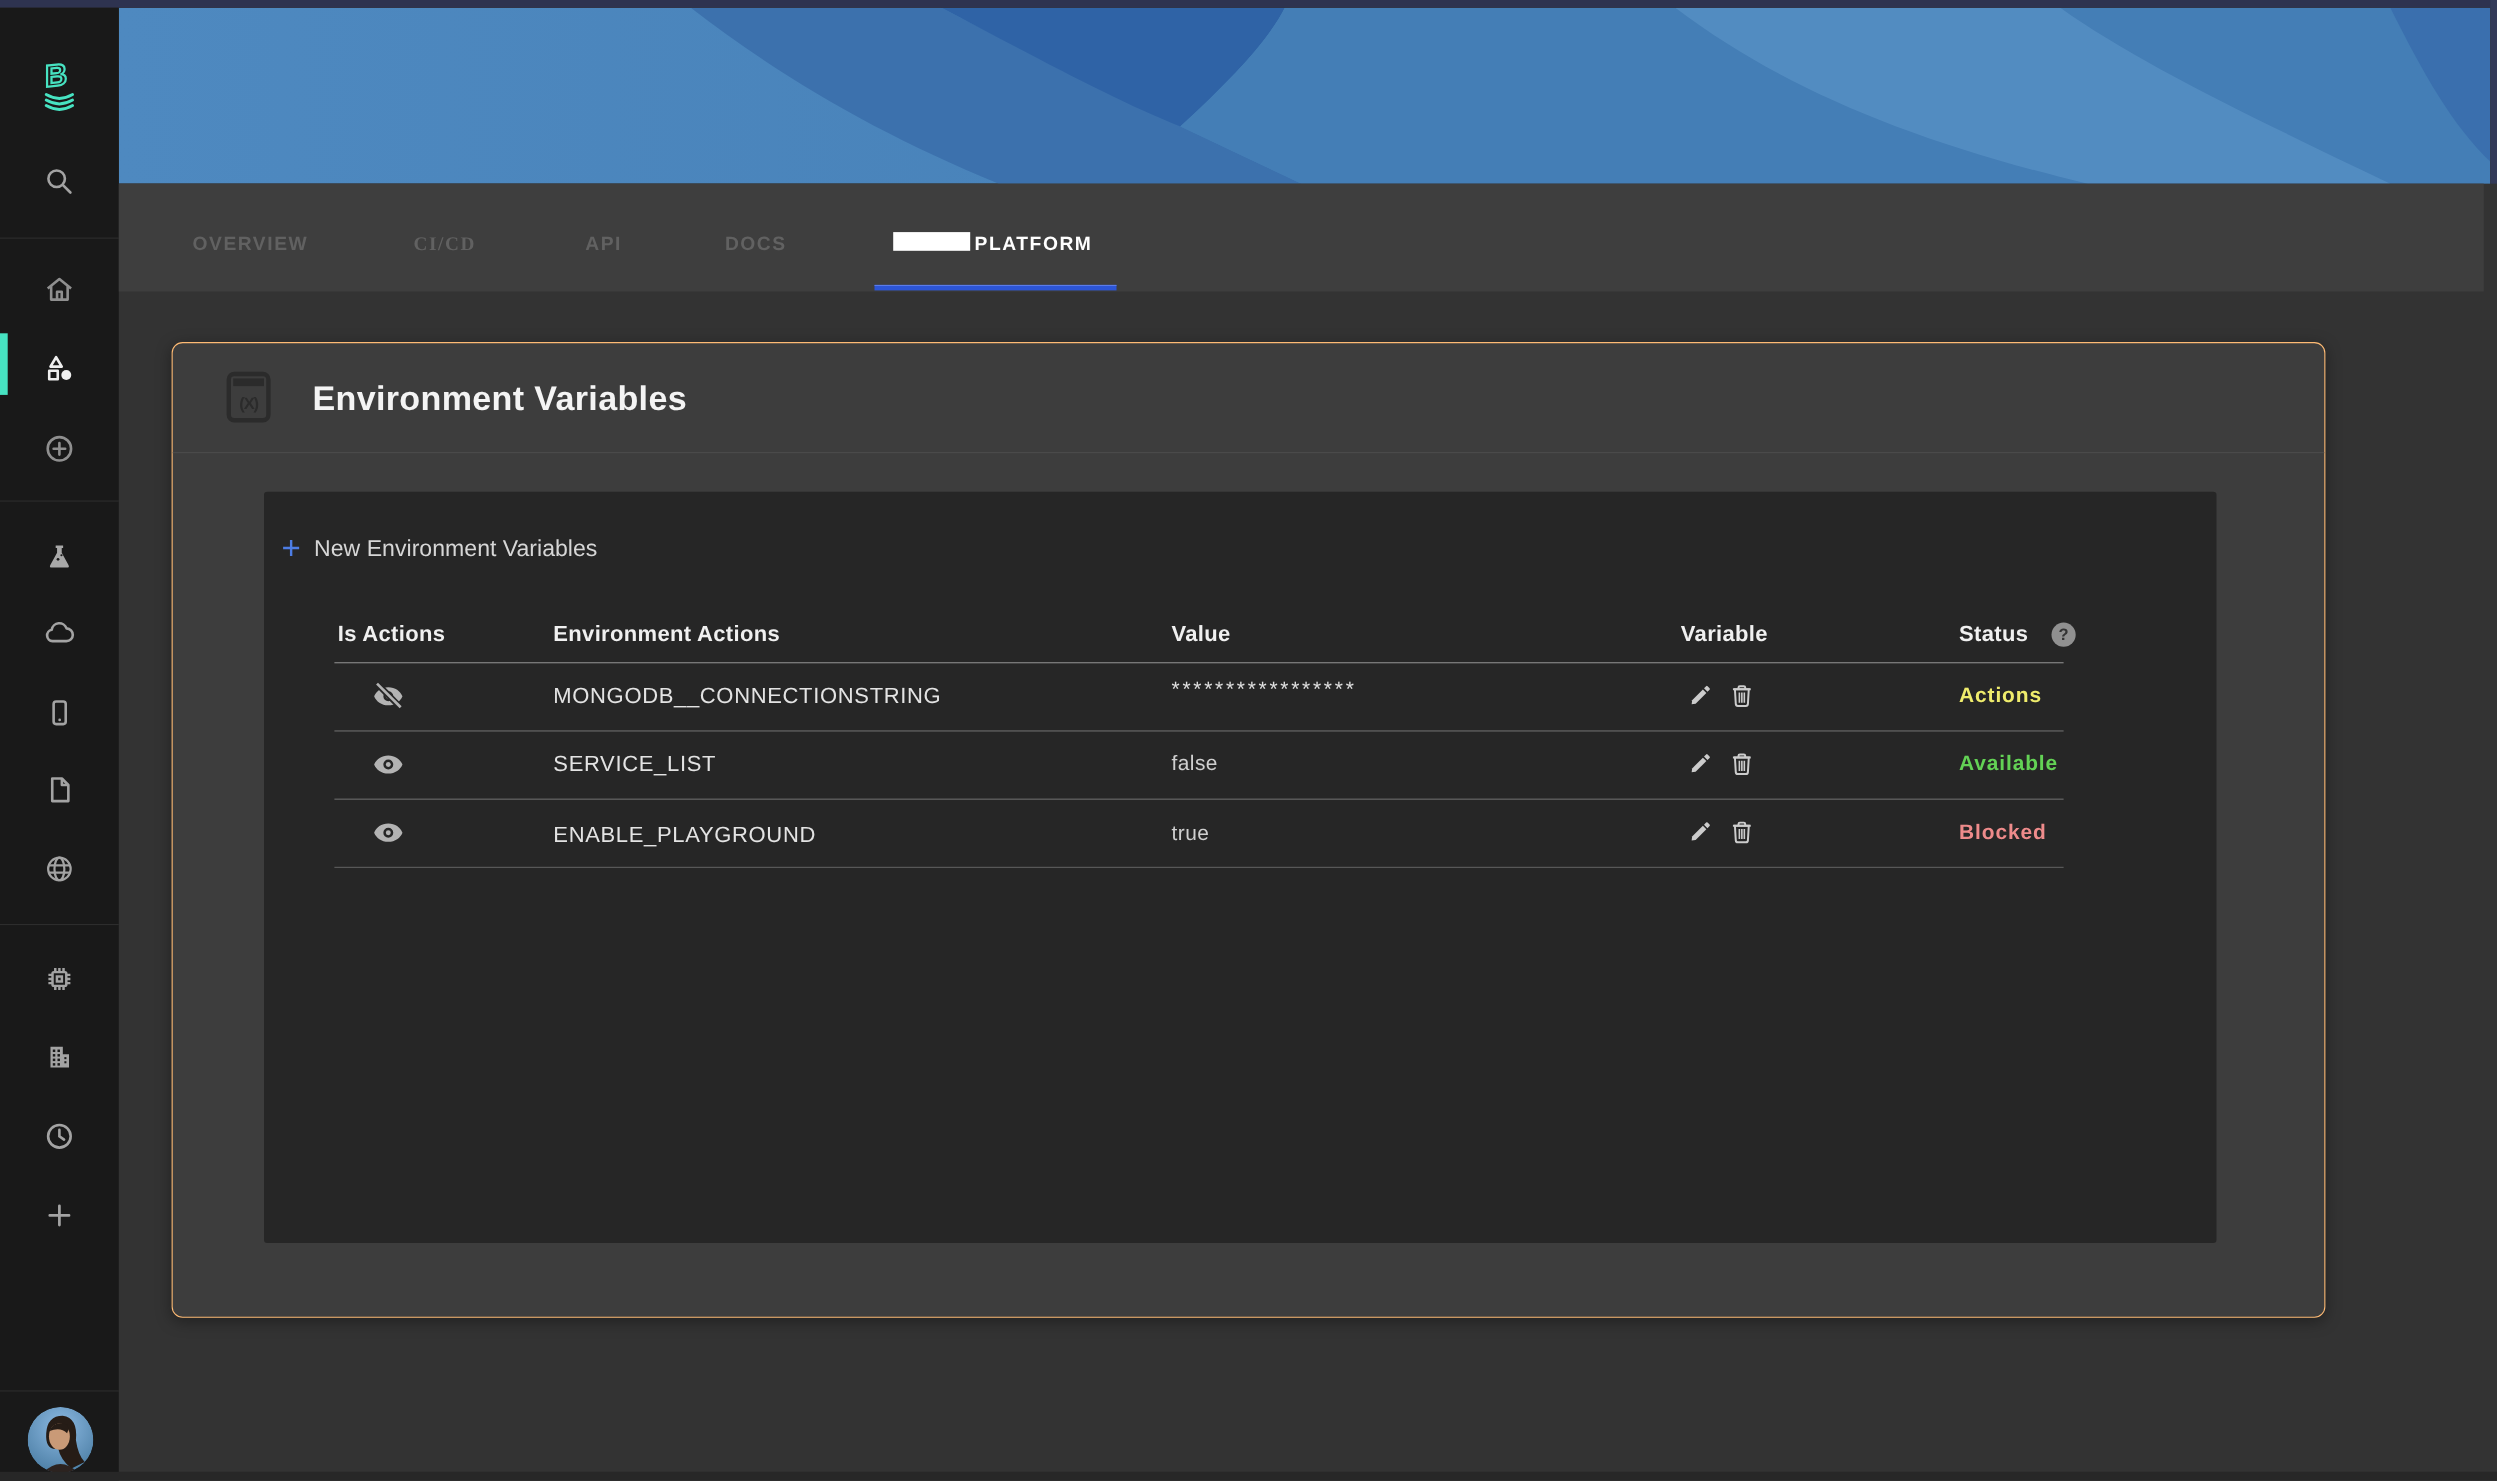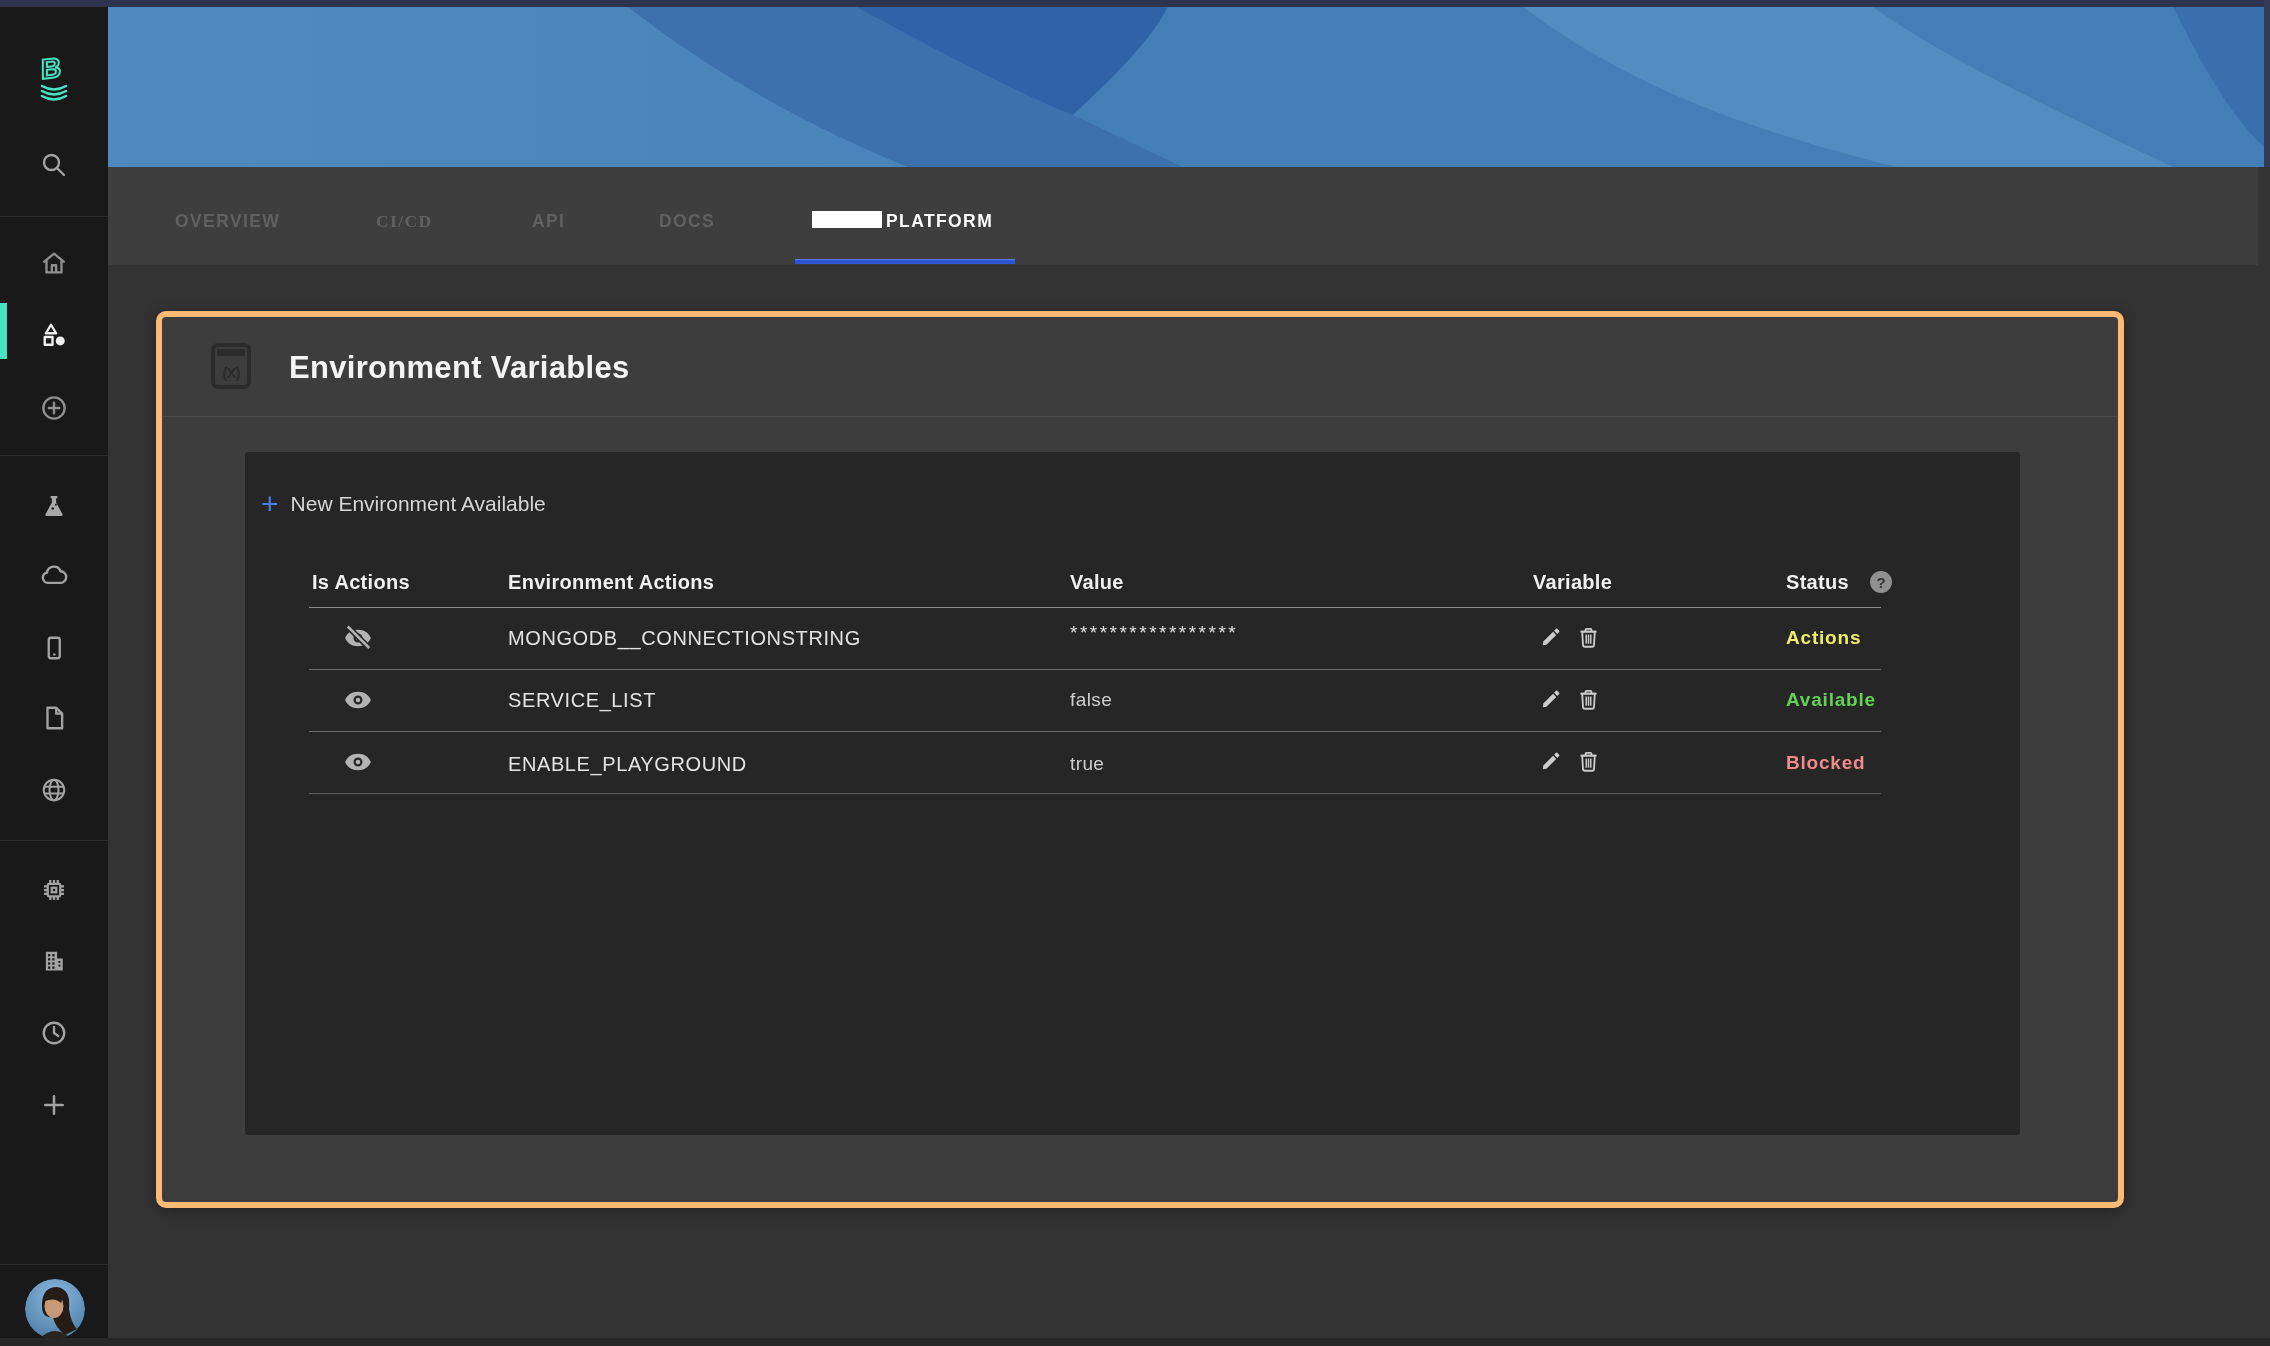--- a/index.html
+++ b/index.html
@@ -31,21 +31,21 @@
   .tabbar{left:108px;top:167px;width:2150px;height:98px;background:#3e3e3e;}
   .tab{position:absolute;top:42px;height:24px;line-height:24px;
        font-size:17.5px;font-weight:bold;letter-spacing:1.4px;color:#616161;cursor:pointer;}
   .tab.active{color:#ffffff;}
   .tab-badge{position:absolute;left:704px;top:44px;width:70px;height:17px;background:#ffffff;}
   .tab-underline{position:absolute;left:687px;top:92px;width:220px;height:4px;
                  background:#2c55d6;border-top:1px solid #5b7ce8;}
 
   
   .panel{left:156px;top:311px;width:1956px;height:885px;background:#3d3d3d;
-         border-radius:10px;border:6px solid #fdba74;box-shadow:0 3px 14px rgba(0,0,0,.35);}
+         border-radius:10px;border:1px solid #fdba74;box-shadow:0 3px 14px rgba(0,0,0,.35);}
   .panel-header{position:absolute;left:0;top:0;width:100%;height:99px;
                 border-bottom:1px solid #4c4c4c;}
   .var-icon{position:absolute;left:49px;top:26px;width:40px;height:46px;
             border:4px solid #2b2b2b;border-radius:7px;box-sizing:border-box;}
   .var-icon .bar{position:absolute;left:2px;right:2px;top:2px;height:7px;background:#2b2b2b;}
   .var-icon .txt{position:absolute;left:0;right:0;top:12px;bottom:0;display:flex;
                  align-items:center;justify-content:center;
                  color:#2b2b2b;font-weight:bold;font-size:15px;letter-spacing:-1px;}
   .panel-title{position:absolute;left:127px;top:33px;font-size:31px;font-weight:bold;
                color:#f4f4f4;letter-spacing:.3px;}
@@ -261,21 +261,21 @@
       <div class="bar"></div>
       <div class="txt">(X)</div>
     </div>
     <h1 class="panel-title" style="margin:0;">Environment Variables</h1>
   </header>
 
   <div class="inner">
 
     <button class="new-var">
       <span class="plus">+</span>
-      <span>New Environment Available</span>
+      <span>New Environment Variables</span>
     </button>
 
     <span class="th" style="left:67px;">Is Actions</span>
     <span class="th" style="left:263px;">Environment Actions</span>
     <span class="th" style="left:825px;">Value</span>
     <span class="th" style="left:1288px;">Variable</span>
     <span class="th" style="left:1541px;">Status</span>
     <span class="help-badge">?</span>
 
     <div class="tline" style="top:155px;background:#8c8c8c;"></div>

